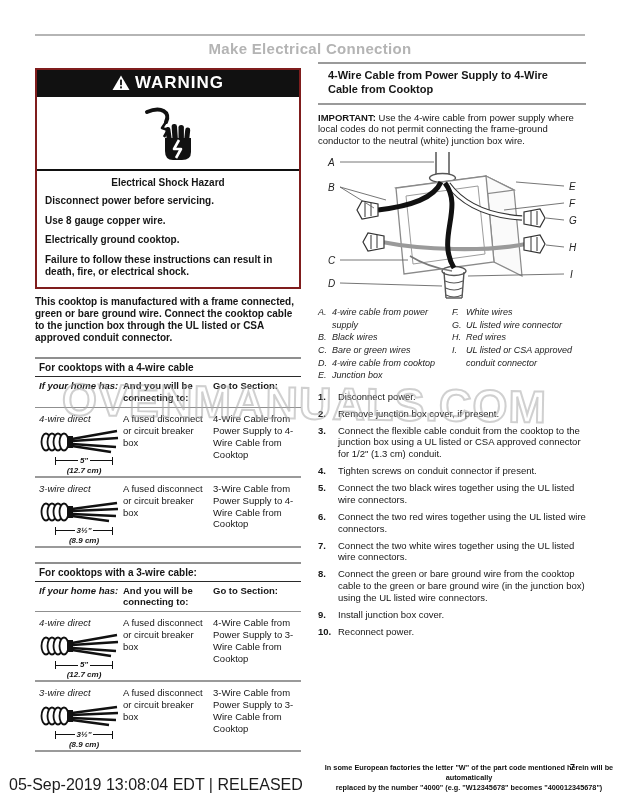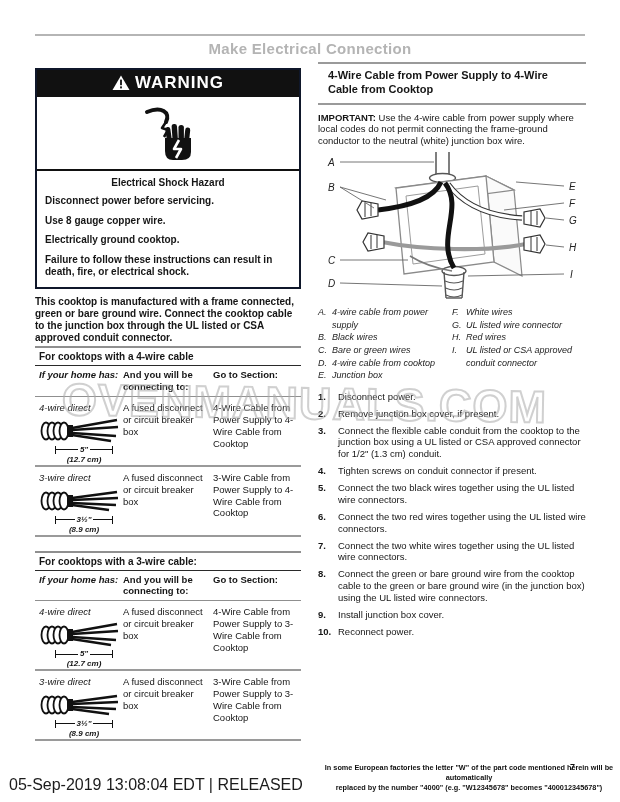--- a/index.html
+++ b/index.html
@@ -13,40 +13,40 @@
   .page-title {
     position:absolute; left:0; right:0; top:40px; text-align:center;
     font-size:15px; font-weight:bold; color:#b4b4b4; letter-spacing:0.3px;
   }
 
   
   .col-left  { position:absolute; left:35px;  top:68px; width:266px; }
   .col-right { position:absolute; left:318px; top:62px; width:268px; }
 
   
-  .warnbox { border:2px solid #0f172a; background:#fff; }
+  .warnbox { border:2px solid #7f1d1d; background:#fff; }
   .warnbox-header {
     background:#111; color:#fff; text-align:center; padding:3px 0 4px;
     font-size:17px; font-weight:bold; letter-spacing:1px;
     display:flex; align-items:center; justify-content:center; gap:5px;
   }
   .warnbox-icon-area {
     border-bottom:2px solid #111; display:flex; justify-content:center;
     padding:8px 0 6px; height:74px;
   }
   .warnbox-body { padding:6px 8px 8px; }
   .hazard-title { text-align:center; font-weight:bold; font-size:10px; margin-bottom:7px; }
   .hazard-line { font-weight:bold; font-size:10px; margin-bottom:7px; line-height:1.25; }
   .hazard-line:last-child { margin-bottom:0; }
 
   .intro-par { margin-top:7px; font-size:10px; line-height:1.22;font-weight:bold; }
   .options-heading { margin-top:8px; font-size:10px; font-weight:bold; }
 
   
-  .tbl { margin-top:2px; border-top:2px solid #8f8f8f; }
+  .tbl { margin-top:13px; border-top:2px solid #8f8f8f; }
   .tbl-title { font-weight:bold; font-size:10px; padding:3px 4px 3px; border-bottom:1.5px solid #2a2a2a; }
   .tbl-head { display:flex; font-weight:bold; font-size:9.5px; line-height:1.2; padding:3px 0 4px; border-bottom:1.5px solid #8f8f8f; }
   .tbl-row  { display:flex; font-size:9.5px; line-height:1.25; padding:5px 0 0; border-bottom:2px solid #9a9a9a; }
   .c1 { width:88px; padding-left:4px; padding-right:4px;font-style:italic; }
   .c2 { width:90px; padding-right:6px; }
   .c3 { flex:1; padding-right:2px; }
   .cable-wrap { margin-top:4px; width:80px; }
   .dim-line { display:flex; align-items:center; width:58px; margin-left:16px; margin-top:-2px; }
   .dim-tick { width:1px; height:8px; background:#111; }
   .dim-bar  { flex:1; height:1px; background:#111; }

